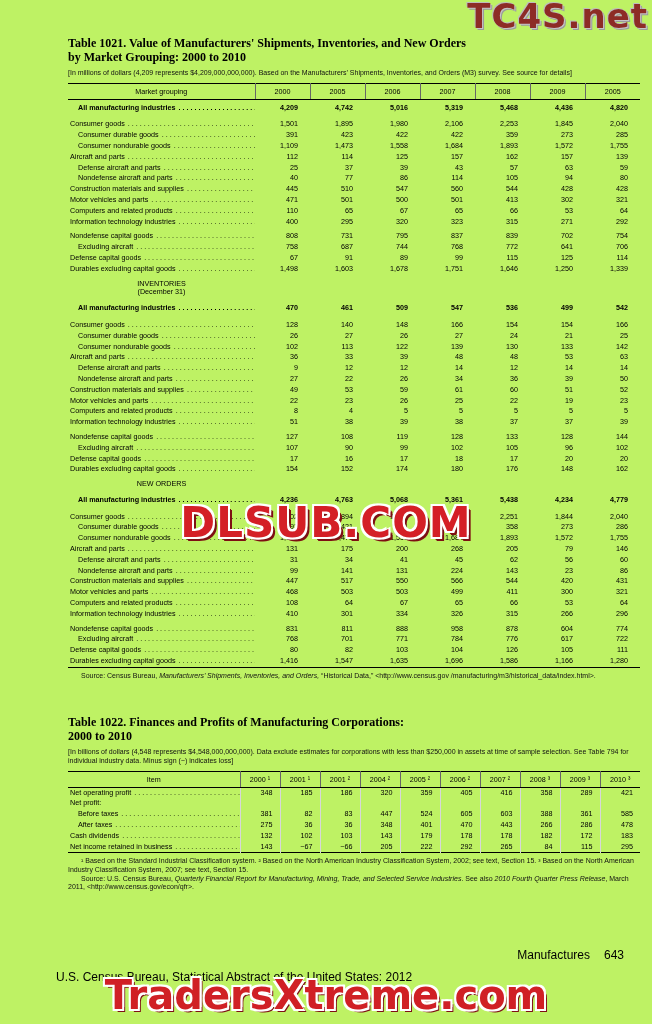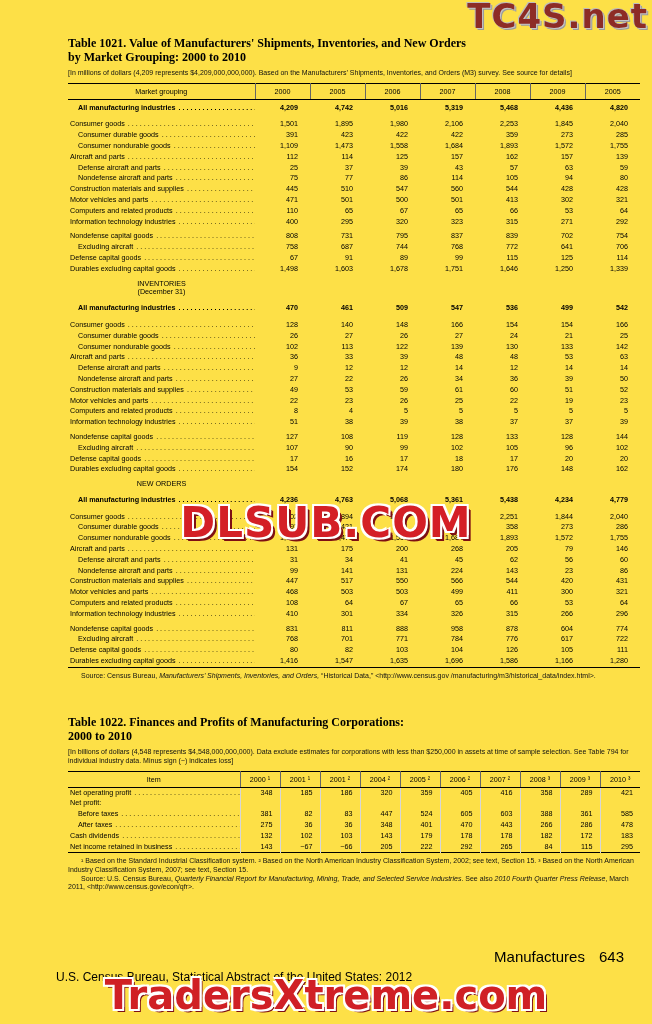--- a/index.html
+++ b/index.html
@@ -1,18 +1,18 @@
 <!DOCTYPE html>
 <html><head>
 <meta charset="utf-8">
 <style>
   * { margin:0; padding:0; box-sizing:border-box; }
   html,body { width:652px; height:1024px; background:#f6f6f4; }
   body { position:relative; overflow:hidden; font-family:"Liberation Sans", sans-serif; color:#000; }
-  .sheet { position:absolute; inset:0; background:#fde047; }
+  .sheet { position:absolute; inset:0; background:#bef264; }
 
   .content { position:absolute; left:68px; top:0; width:572px; }
 
   .ttl { font-family:"Liberation Serif", serif; font-weight:bold; font-size:12px; line-height:13.5px; margin-top:37px; color:#000; }
   .ttl.t2 { margin-top:36px; }
   .note { font-size:7px; line-height:8.6px; margin-top:5px; color:#111; }
 
   table.stat { border-collapse:collapse; width:572px; margin-top:5px; border-top:1.2px solid #000; border-bottom:1.2px solid #000; table-layout:fixed; }
   thead th { font-weight:normal; font-size:7.2px; border-bottom:1px solid #000; padding:3px 2px; text-align:center; }
   thead th.yr { border-left:1px solid #666; }
@@ -28,21 +28,21 @@
   tr.sechead td { text-align:center; font-size:7.2px; line-height:8.8px; padding-top:5px; padding-bottom:3px; }
   .lblwrap { display:flex; align-items:baseline; overflow:hidden;text-align:center; }
   .lbltext { white-space:nowrap; }
   .dots { flex:1 1 auto; overflow:hidden; white-space:nowrap; margin-left:3px; min-width:6px; }
   .dots::after { content:". . . . . . . . . . . . . . . . . . . . . . . . . . . . . . . . . . . . . . . . . . . . . . . . . . . . . . . ."; }
 
   .source, .footnote { font-size:7px; line-height:8.6px; margin-top:4px; text-indent:13px; color:#111; }
   .footnote { margin-top:4px; }
   .footnote.src2 { margin-top:0; }
 
-  .pageno { position:absolute; right:28px; top:948px; font-size:15px; }
+  .pageno { position:absolute; right:28px; top:948px; font-size:12px; }
   .pageno .pg { margin-left:14px; }
   .credit { position:absolute; left:56px; top:970px; font-size:12px; }
 
   .wm { position:absolute; font-family:"DejaVu Sans", sans-serif; font-weight:bold; white-space:nowrap; pointer-events:none; }
   .wm-top { top:-4px; right:4px; font-size:34px; letter-spacing:1px; color:#8d2c26;
             text-shadow:1px 1px 0 #c6c6c6, 2px 2px 0 #9a9a9a, -1px -1px 0 #bcbcbc; }
   .wm-mid { top:498px; left:50%; transform:translateX(-50%); font-size:42px; letter-spacing:1px; color:#d41f26;
             text-shadow:-2px -2px 0 #fff, 2px -2px 0 #fff, -2px 2px 0 #fff, 2px 2px 0 #fff, 3px 3px 0 #7e1013, 4px 4px 0 #7e1013; }
   .wm-bottom { top:972px; left:50%; transform:translateX(-50%); font-size:40px; letter-spacing:0px; color:#d02025;
             text-shadow:-2px -2px 0 #fff, 2px -2px 0 #fff, -2px 2px 0 #fff, 2px 2px 0 #fff, 3px 3px 0 #7e1013; }
@@ -167,21 +167,21 @@
             <td class="num">63</td>
             <td class="num">59</td>
           </tr>
           <tr>
             <td class="stub">
               <div class="lblwrap" style="margin-left: 10px;">
                 <span class="lbltext">Nondefense aircraft and parts</span>
                 <span class="dots"></span>
               </div>
             </td>
-            <td class="num">75</td>
+            <td class="num">40</td>
             <td class="num">77</td>
             <td class="num">86</td>
             <td class="num">114</td>
             <td class="num">105</td>
             <td class="num">94</td>
             <td class="num">80</td>
           </tr>
           <tr>
             <td class="stub">
               <div class="lblwrap" style="margin-left: 2px;">

